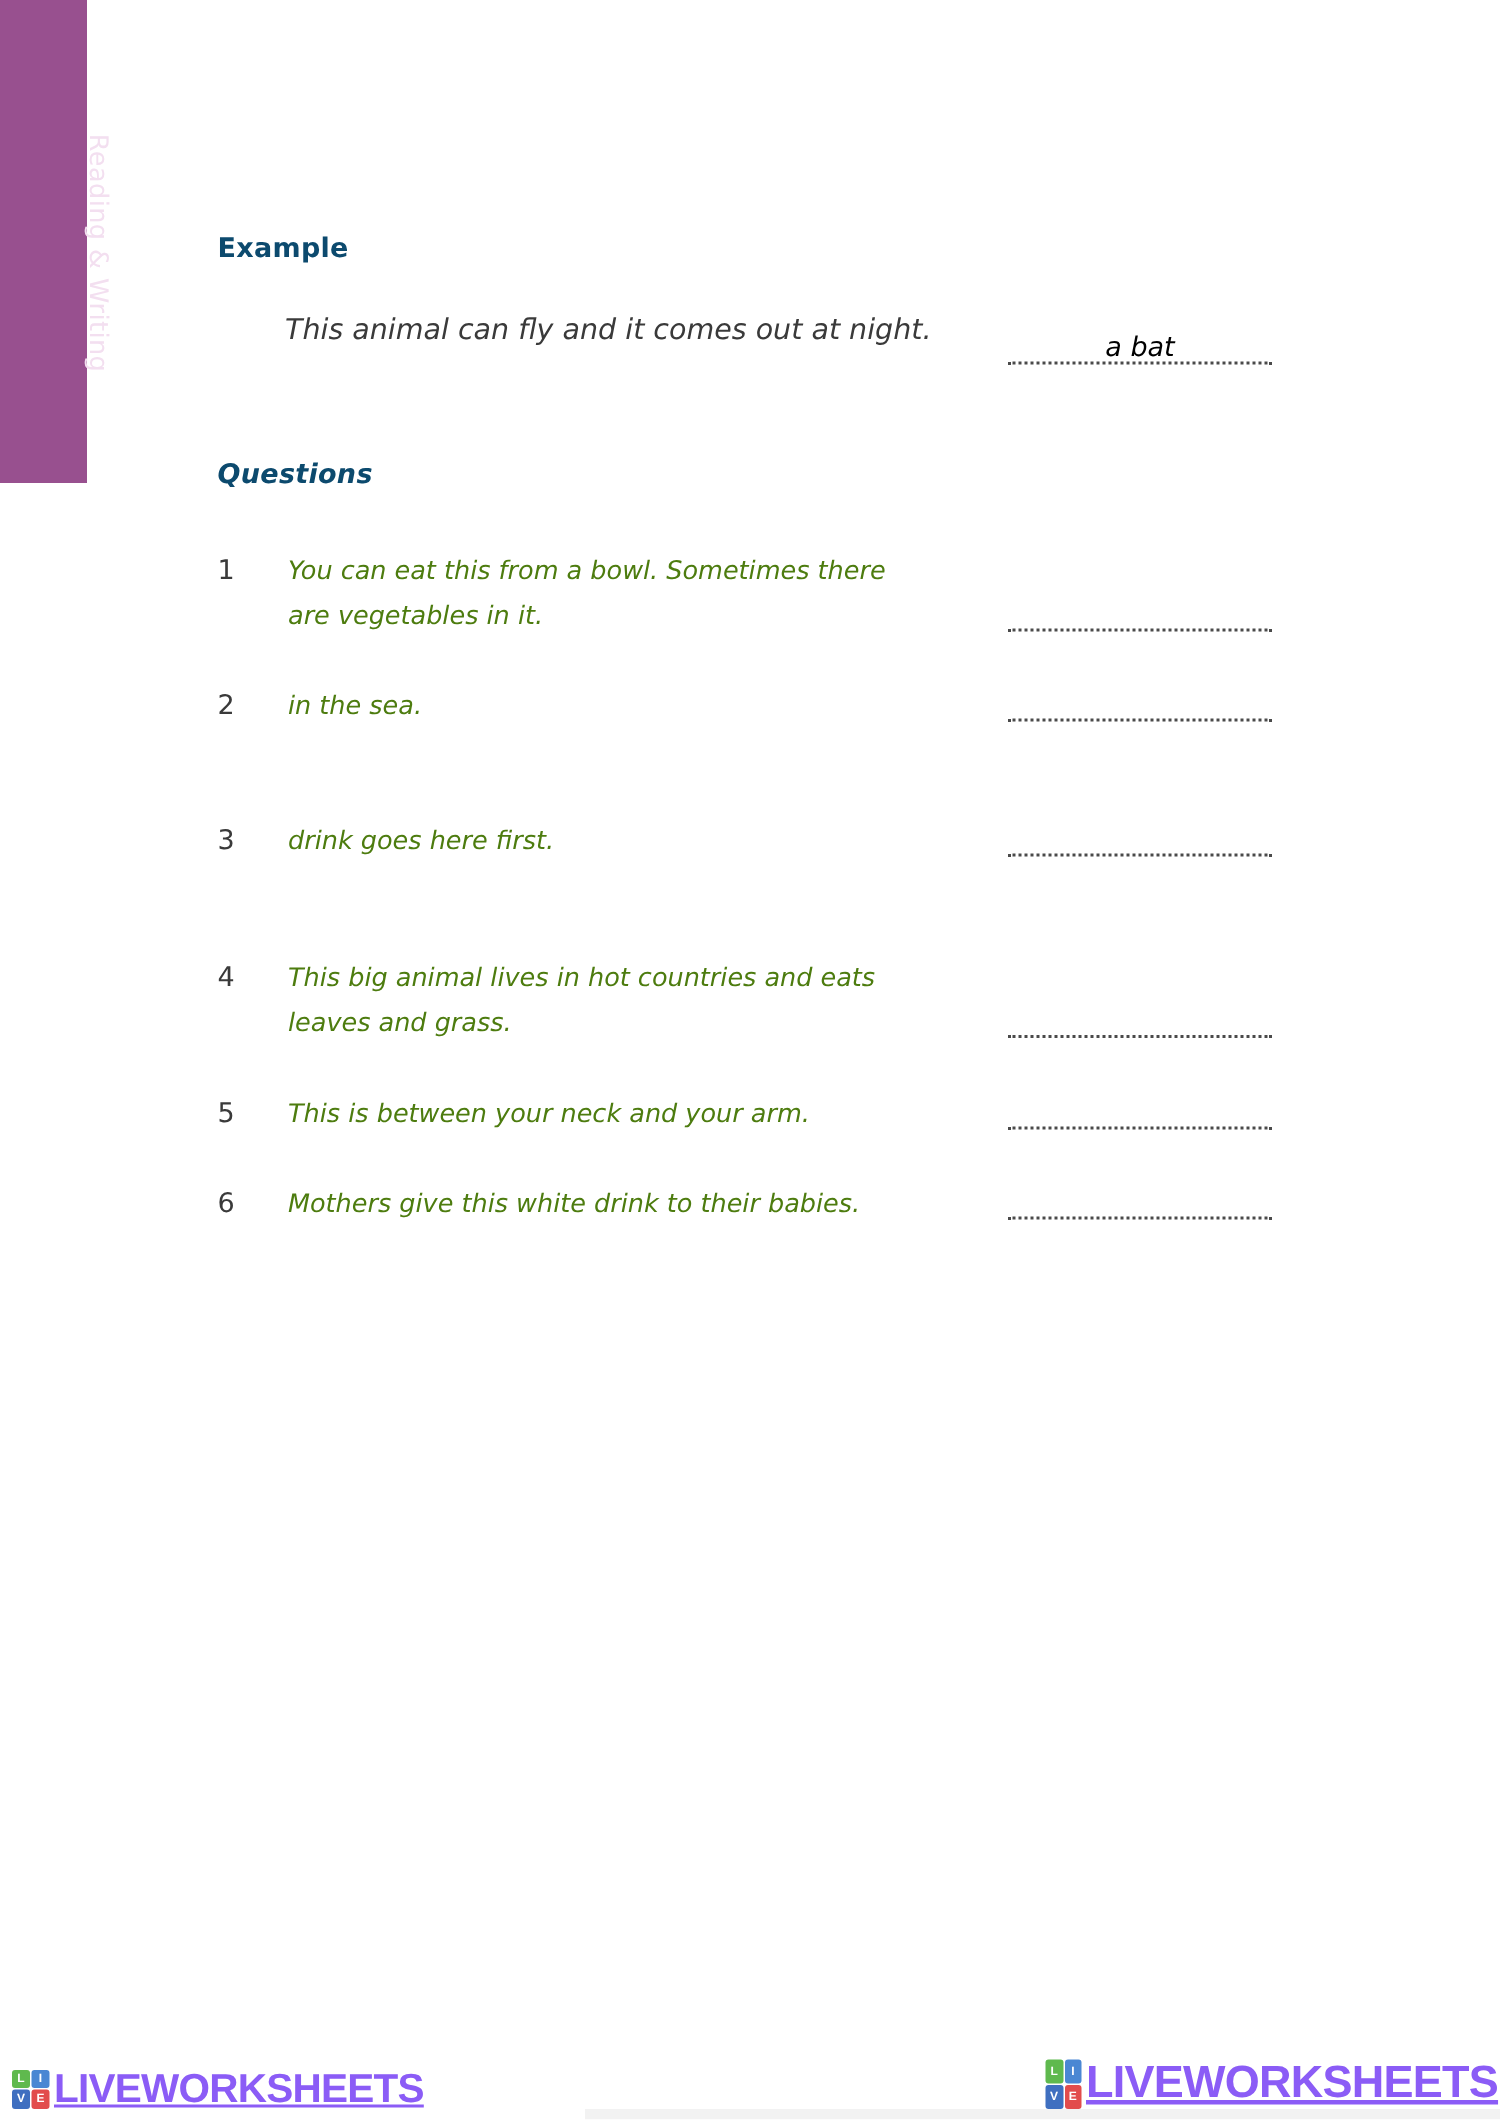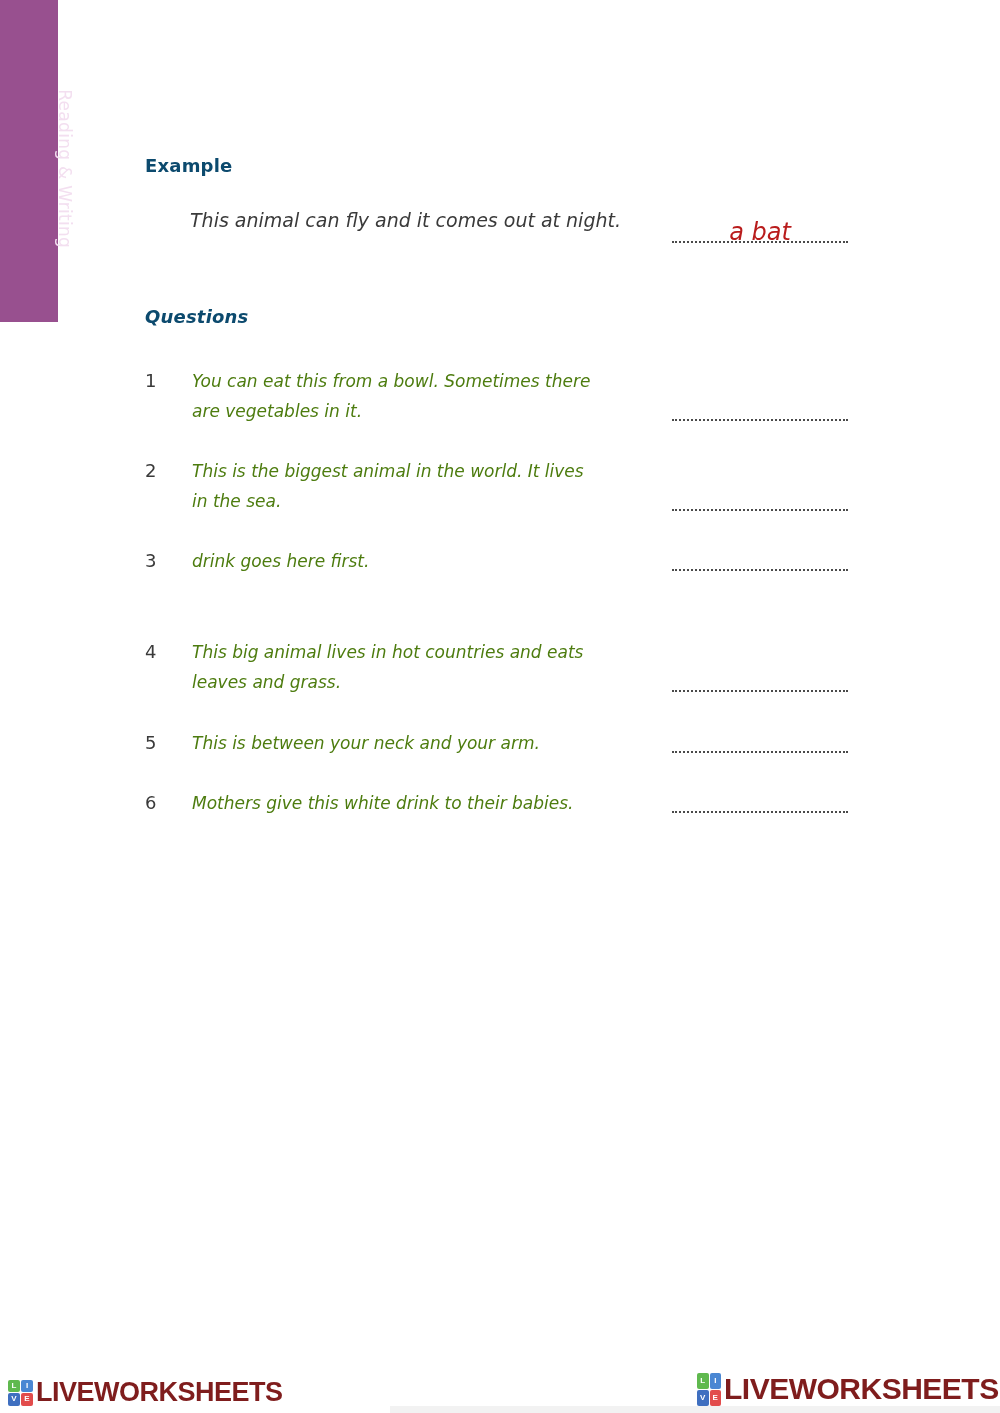--- a/index.html
+++ b/index.html
@@ -67,22 +67,22 @@
     width: 176px;
     display: flex;
     flex-direction: column;
     align-items: center;
     justify-content: flex-end;
     border-bottom: 2px dotted #4a4a4a;
     margin-bottom: 6px;
   }
   .example-answer .handwriting {
     font-style: italic;
-    font-size: 24px;
-    color: #b91c1c;
+    font-size: 18px;
+    color: #000000;
     line-height: 24px;
     margin-bottom: -3px;
   }
 
   
   .question-row {
     position: absolute;
     left: 145px;
     width: 703px;
     display: flex;
@@ -140,21 +140,22 @@
     color: #ffffff;
     font-family: "Liberation Sans", sans-serif;
     font-weight: bold;
     font-size: 8px;
     line-height: 1;
   }
   .logo-text {
     font-family: "Liberation Sans", sans-serif;
     font-weight: bold;
     letter-spacing: -0.5px;
-    color: #7f1d1d;
+    color: #8b5cf6;
+    text-decoration: underline;
   }
   #logo-left .logo-text  { font-size: 27px; }
   #logo-right .logo-text { font-size: 30px; }
 
   .bottom-strip {
     position: absolute;
     left: 390px; right: 0; top: 1406px;
     height: 7px;
     background: #f2f2f2;
   }
@@ -184,21 +185,20 @@
   <div class="q-text">
     <div>You can eat this from a bowl. Sometimes there</div>
     <div>are vegetables in it.</div>
   </div>
   <div class="q-answer"></div>
 </div>
 
 <div class="question-row" id="q2">
   <div class="q-num">2</div>
   <div class="q-text">
-    <div>This is the biggest animal in the world. It lives</div>
     <div>in the sea.</div>
   </div>
   <div class="q-answer"></div>
 </div>
 
 <div class="question-row" id="q3">
   <div class="q-num">3</div>
   <div class="q-text">
     <div>drink goes here first.</div>
   </div>

